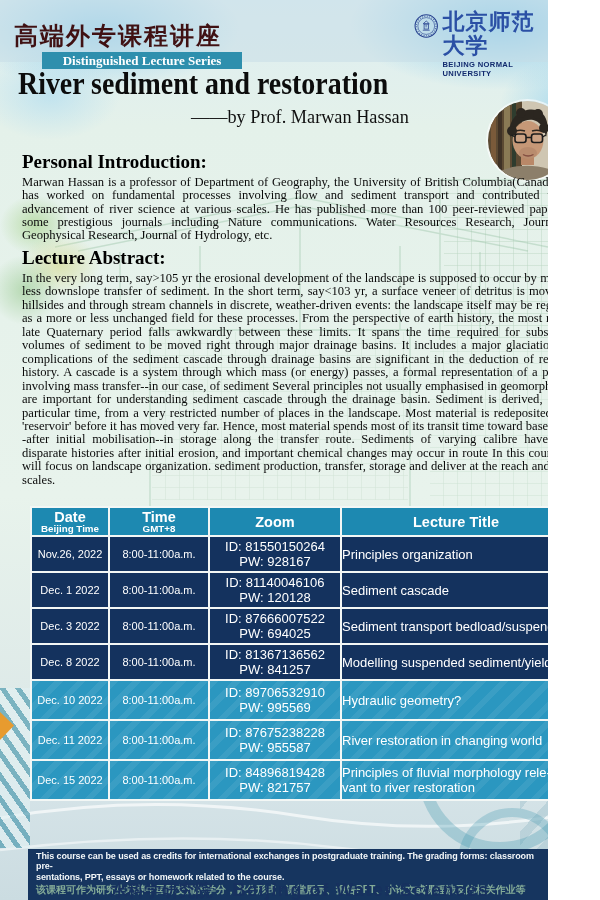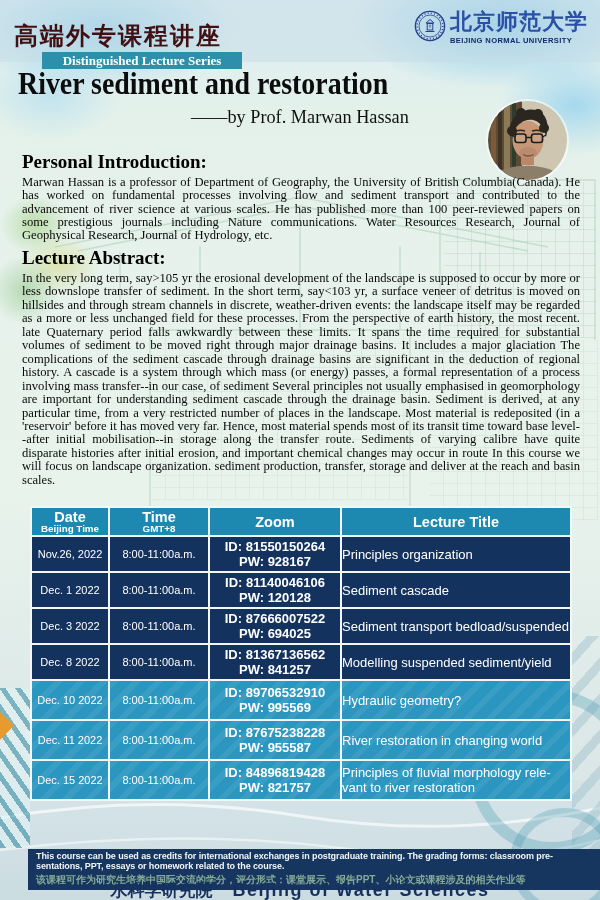--- a/index.html
+++ b/index.html
@@ -1,17 +1,17 @@
 <!DOCTYPE html>
 <html><head>
 <meta charset="utf-8">
 <style>
   html,body{margin:0;padding:0;}
   .poster{
-    position:relative; width:600px; height:900px; overflow:hidden;
+    position:relative; width:548px; height:900px; overflow:hidden;
     font-family:"Liberation Serif", serif; color:#111;
     background:linear-gradient(180deg,#ddeef2 0%,#e4f1ea 14%,#e8f3ec 55%,#dde9e8 80%,#d5e2e4 100%);
   }
   
   .sky{position:absolute;border-radius:50%;pointer-events:none;}
   .sky.s1{left:-40px;top:-30px;width:280px;height:120px;background:radial-gradient(closest-side,rgba(148,208,236,.9),rgba(148,208,236,0));}
   .sky.s2{left:350px;top:-40px;width:300px;height:130px;background:radial-gradient(closest-side,rgba(138,203,235,.95),rgba(138,203,235,0));}
   .sky.s3{left:500px;top:55px;width:150px;height:100px;background:radial-gradient(closest-side,rgba(150,210,238,.8),rgba(150,210,238,0));}
   .sky.s4{left:-20px;top:50px;width:140px;height:90px;background:radial-gradient(closest-side,rgba(170,218,240,.6),rgba(170,218,240,0));}
   .sketch{position:absolute;left:0;top:0;pointer-events:none;}
@@ -54,21 +54,21 @@
   table.schedule{position:absolute;left:30px;top:506px;width:540px;border-collapse:collapse;table-layout:fixed;
     font-family:"Liberation Sans",sans-serif;}
   table.schedule th,table.schedule td{border:2.5px solid #f3f7f5;color:#fff;padding:0;}
   table.schedule th{background:#1d89b1;height:27px;font-weight:400;}
   .th-main{font-size:14.5px;font-weight:700;line-height:14px;}
   .th-sub{font-size:9.8px;font-weight:700;line-height:10px;}
   tr.navy td{background:#14325e;height:34px;}
   tr.teal td{background:#2b97c0;height:38px;
     background-image:repeating-linear-gradient(135deg,rgba(255,255,255,.07) 0 6px,rgba(255,255,255,0) 6px 16px);}
   td.c-date,td.c-time{text-align:center;font-size:11px;}
-  td.c-zoom{text-align:center;font-size:13px;line-height:15px;font-weight:bold;}
+  td.c-zoom{text-align:center;font-size:13px;line-height:15px;}
   td.c-title{text-align:left;font-size:13px;line-height:15px;padding-left:8px;white-space:pre-line;}
   
   .credit-band{position:absolute;left:28px;right:0;top:849px;background:#16355f;padding:2px 8px 3px 8px;}
   .credit-en{font-family:"Liberation Sans",sans-serif;font-size:9px;font-weight:700;letter-spacing:-.1px;
     line-height:10.3px;color:#f2f6f8;white-space:pre-line;}
   .credit-cn{font-family:"Liberation Sans",sans-serif;font-size:10px;font-weight:700;color:#84ab97;margin-top:1px;white-space:nowrap;}
   .college-line{position:absolute;left:0;top:879px;width:600px;text-align:center;font-family:"Liberation Sans",sans-serif;color:#17315f;}
   .college-cn{font-size:17px;font-weight:700;margin-right:20px;}
   .college-en{font-size:18px;font-weight:700;letter-spacing:1.5px;}
 </style>

